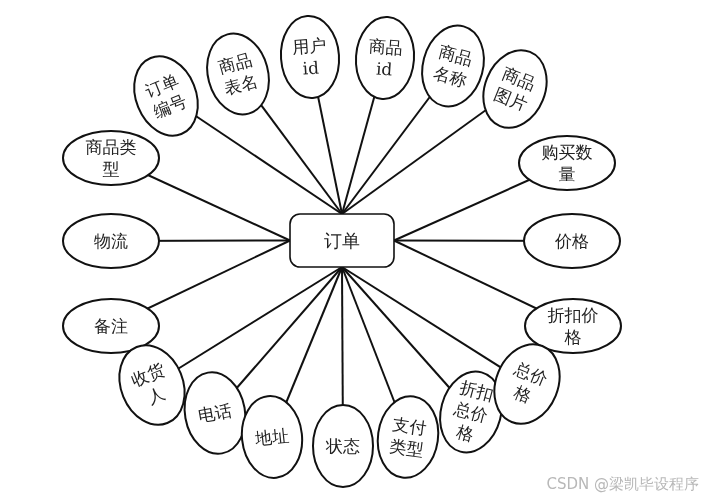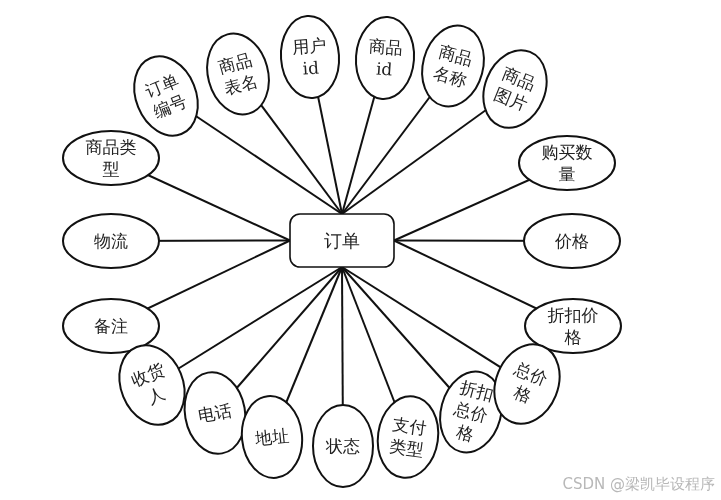--- a/index.html
+++ b/index.html
@@ -4,21 +4,21 @@
   <style>
     html, body { margin: 0; padding: 0; background: #ffffff; }
     body { width: 721px; height: 500px; position: relative; overflow: hidden;
            font-family: "DejaVu Serif", "Liberation Serif", serif; }
     #diagram { position: absolute; left: 0; top: 0; width: 721px; height: 500px; }
     .edge { stroke: #111; stroke-width: 2; }
     .attr-shape { fill: #fff; stroke: #111; stroke-width: 2; }
     .entity-shape { fill: #fff; stroke: #111; stroke-width: 1.6; }
     .lbl { font-size: 17px; fill: #222; text-anchor: middle; dominant-baseline: central; }
     .entity-lbl { font-size: 18px; fill: #222; text-anchor: middle; dominant-baseline: central; }
-    .watermark { position: absolute; right: 6px; bottom: 6px; font-size: 15px; color: #b8b8b8;
+    .watermark { position: absolute; right: 22px; bottom: 6px; font-size: 15px; color: #b8b8b8;
                  font-family: "DejaVu Sans", "Liberation Sans", sans-serif; margin-top: 44px; }
   </style>
 </head>
 <body>
 
 <svg id="diagram" viewBox="0 0 721 500" xmlns="http://www.w3.org/2000/svg">
   <g id="edges">
       <line x1="342" y1="214" x2="166" y2="96" class="edge"></line>
       <line x1="342" y1="214" x2="238" y2="74" class="edge"></line>
       <line x1="342" y1="214" x2="310" y2="57" class="edge"></line>

